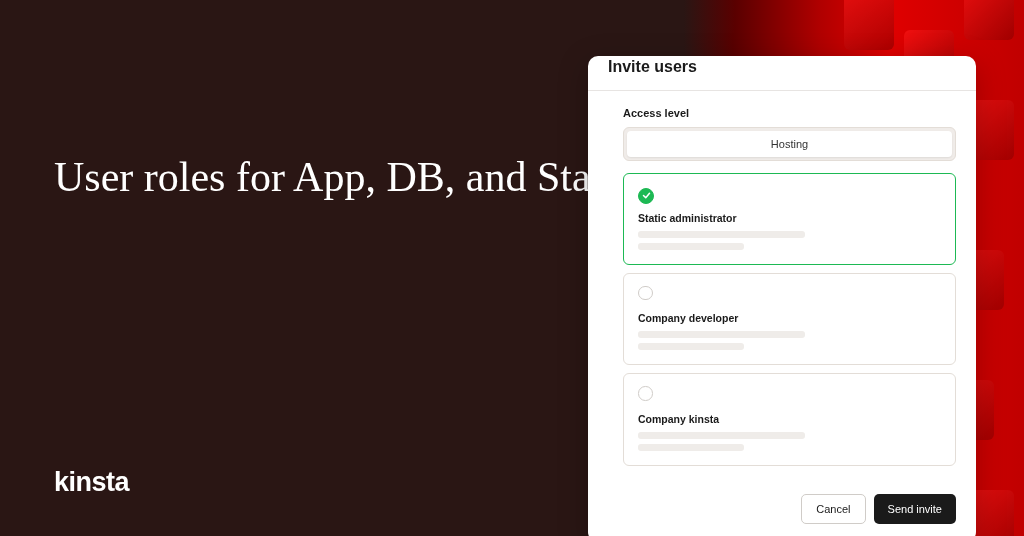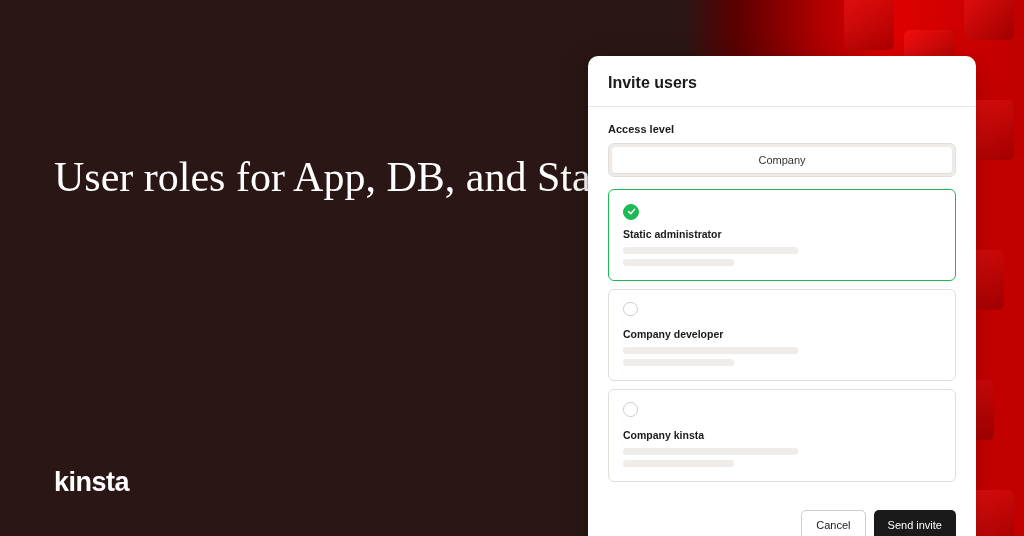--- a/index.html
+++ b/index.html
@@ -63,30 +63,31 @@
       right: 48px;
       top: 56px;
       width: 388px;
       background: #fff;
       border-radius: 10px;
       box-shadow: 0 8px 30px rgba(0,0,0,0.25);
       padding: 0;
       z-index: 2;
     }
     .modal-header {
-      padding: 18px 20px 14px 20px;
+      padding: 2px 20px 14px 20px;
       border-bottom: 1px solid #e7e4e2;
     }
     .modal-title {
       font-size: 16px;
       font-weight: 700;
       color: #1a1a1a;
     }
     .modal-body {
       padding: 16px 20px 14px 20px;
+      margin-left: 15px;
     }
     .section-label {
       font-size: 11px;
       font-weight: 700;
       color: #1a1a1a;
       margin-bottom: 8px;
     }
     .segmented {
       display: flex;
       background: #f0ece9;
@@ -209,21 +210,21 @@
 </div>
 
 <div class="modal">
   <div class="modal-header">
     <div class="modal-title">Invite users</div>
   </div>
   <div class="modal-body">
     <div class="section-label">Access level</div>
 
     <div class="segmented">
-      <div class="segment active">Company</div>
+      <div class="segment active">Hosting</div>
     </div>
 
     <div class="role-option selected">
       <div class="radio">
         <span class="radio-check">
           <svg viewBox="0 0 12 12">
               <path d="M2 6 L5 9 L10 3" stroke="#fff" stroke-width="2" fill="none" stroke-linecap="round" stroke-linejoin="round"></path>
             </svg>
         </span>
       </div>

